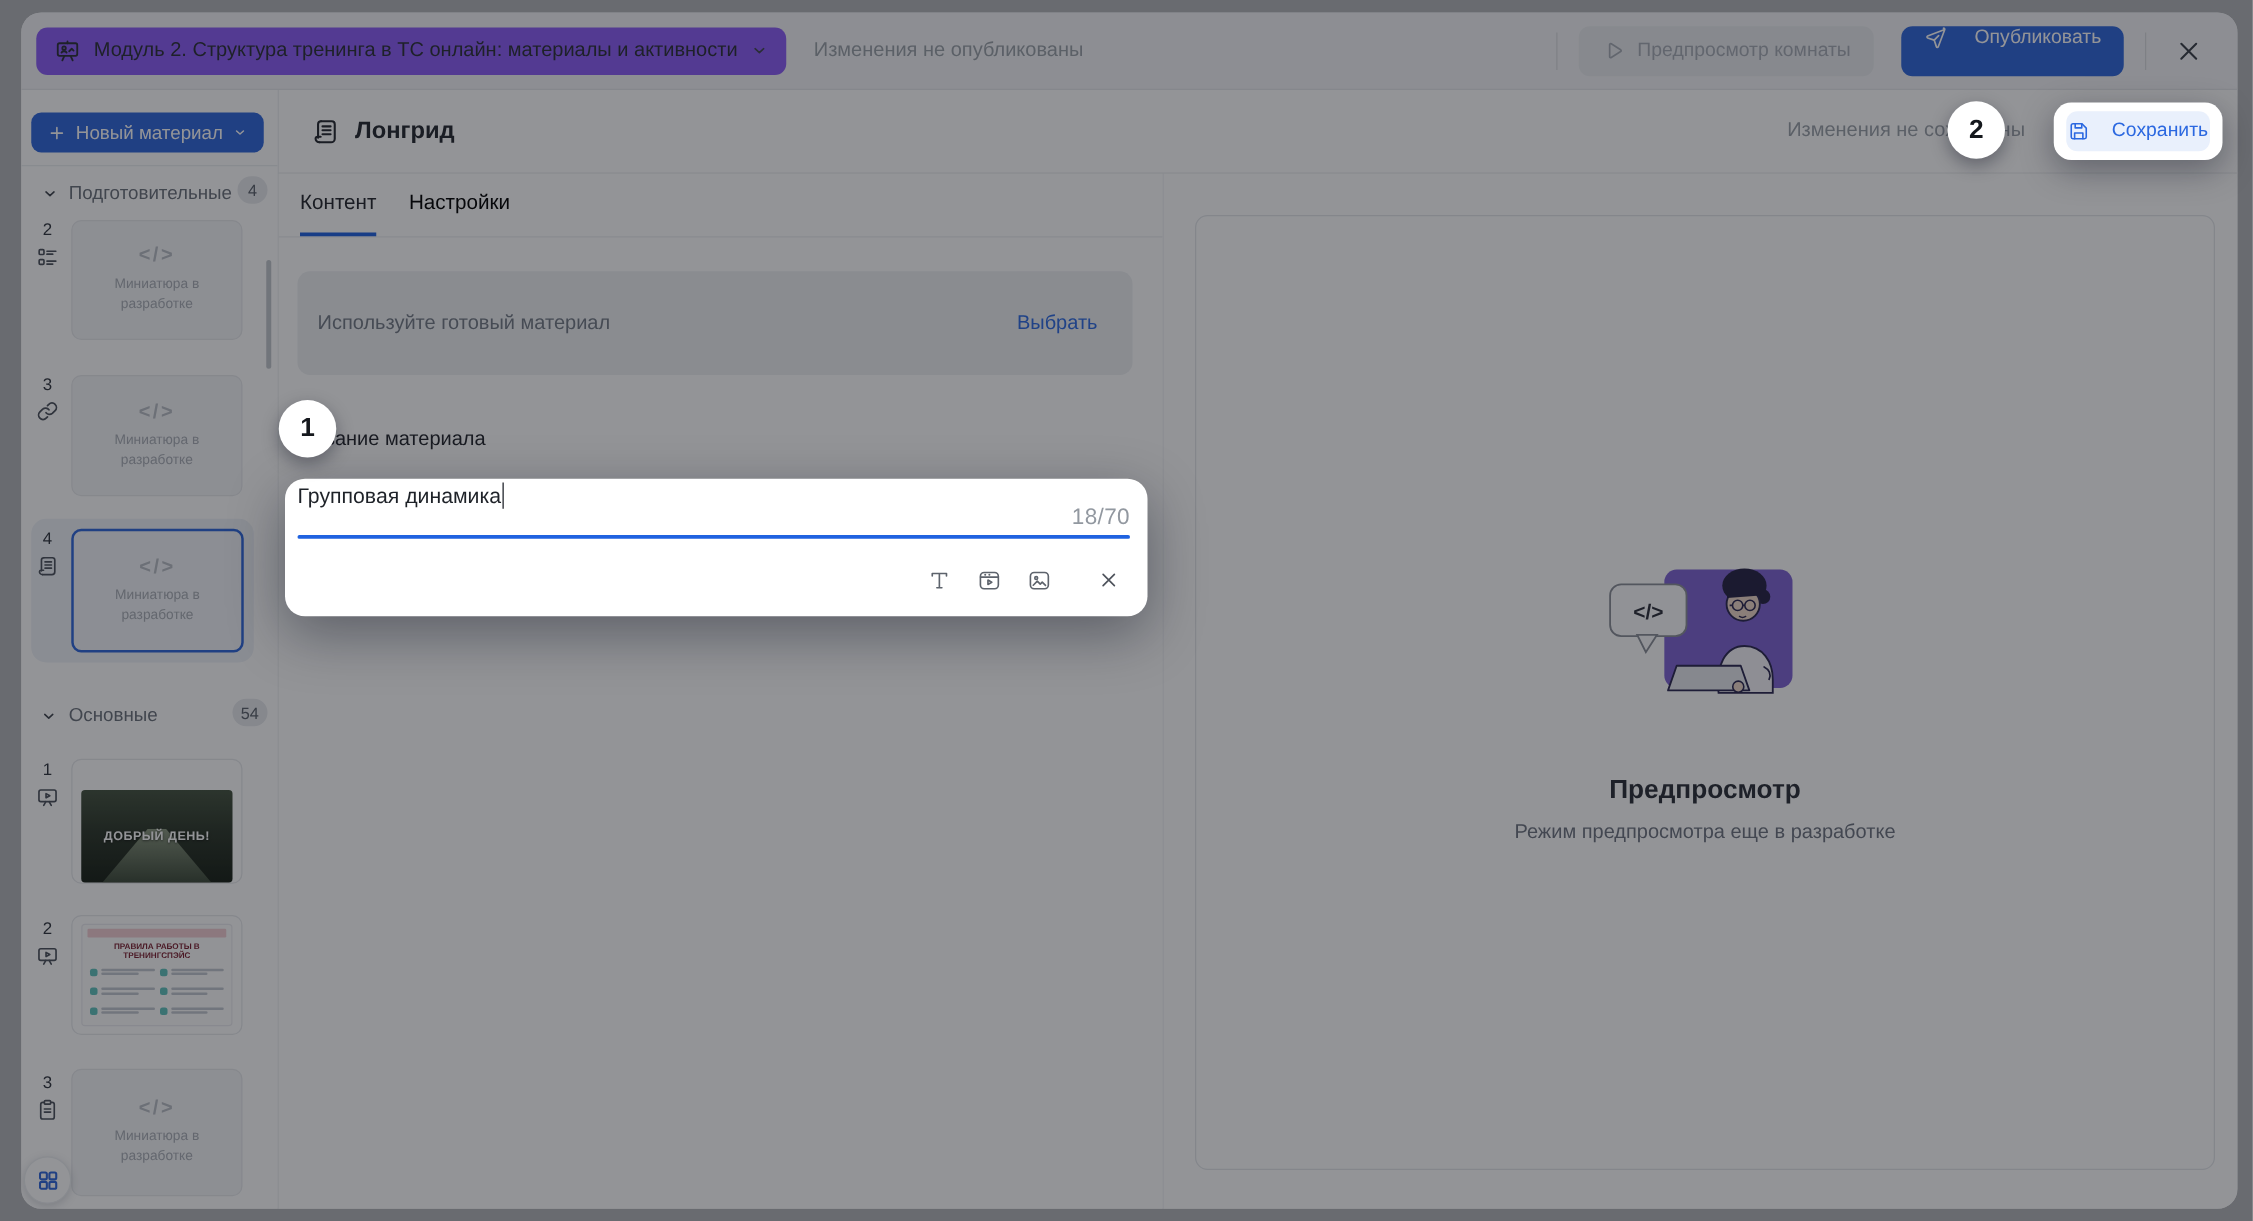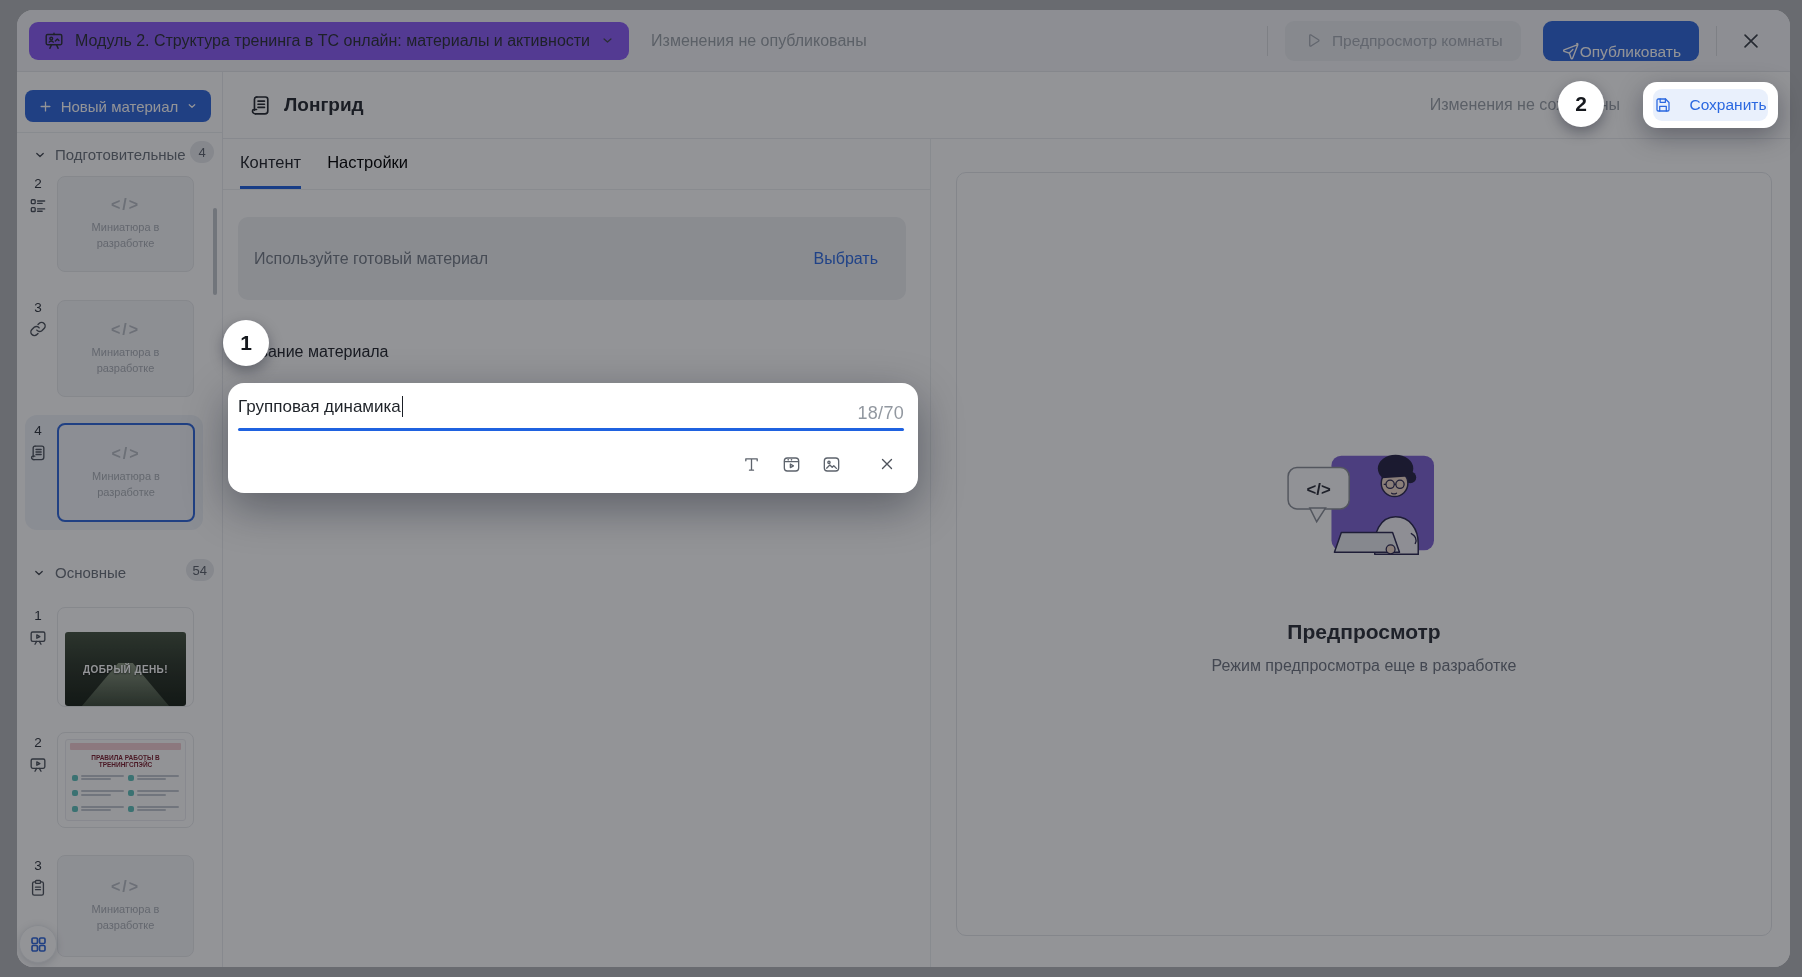--- a/index.html
+++ b/index.html
@@ -15,22 +15,22 @@
   .topbar{position:absolute;left:0;top:0;width:1773px;height:62px;background:#f4f5f7;
     border-bottom:1px solid #e6e8eb;display:flex;align-items:center;padding:0 26px 0 12px;}
   .module-chip{height:38px;border-radius:9px;background:#8b5cf6;display:flex;align-items:center;
     gap:10px;padding:0 14px;cursor:pointer;color:#2b2f37;}
   .module-chip .t{font-size:16px;font-weight:500;white-space:nowrap;}
   .tb-status{margin-left:22px;font-size:16px;color:#9aa0a8;white-space:nowrap;}
   .tb-spacer{flex:1;}
   .tb-div{width:1px;height:30px;background:#d9dbdf;margin:0 17px;}
   .btn-ghost{height:40px;border-radius:9px;background:#e9ebef;display:flex;align-items:center;
     gap:10px;padding:0 18px;color:#a7acb5;font-size:15.5px;font-weight:500;white-space:nowrap;}
-  .btn-primary{height:40px;border-radius:9px;background:var(--primary,#2f66db);display:flex;align-items:flex-end;
-    gap:0;padding:0 18px;color:#fff;font-size:15.5px;font-weight:500;white-space:nowrap;margin-left:22px;}
+  .btn-primary{height:40px;border-radius:9px;background:var(--primary,#2f66db);display:flex;align-items:flex-start;
+    gap:22px;padding:0 18px;color:#fff;font-size:15.5px;font-weight:500;white-space:nowrap;margin-left:22px;}
   .tb-close{width:26px;height:26px;display:flex;align-items:center;justify-content:center;color:#3a3f48;margin-left:4px;}
 
   
   .content-header{position:absolute;left:205px;top:62px;width:1568px;height:67px;background:#fff;
     border-bottom:1px solid #e9ebee;display:flex;align-items:center;padding-left:26px;}
   .mat-title{display:flex;align-items:center;gap:11px;color:#23272e;font-size:19px;font-weight:600;}
   .save-status{position:absolute;right:170px;top:0;height:100%;display:flex;align-items:center;
     font-size:16px;color:#9aa0a8;}
   .v-div-sidebar{position:absolute;left:205px;top:62px;width:1px;height:895px;background:#e9ebee;}
   .v-div-preview{position:absolute;left:913px;top:129px;width:1px;height:828px;background:#eceef1;}
@@ -93,21 +93,21 @@
   .preview{position:absolute;left:914px;top:129px;width:859px;height:828px;background:#fff;}
   .pv-card{position:absolute;left:25px;top:33px;width:816px;height:764px;border:1.5px solid #e3e6ea;
     border-radius:10px;display:flex;flex-direction:column;align-items:center;justify-content:center;}
   .pv-title{font-size:21px;font-weight:700;color:#2b2f38;margin:46px 0 0;}
   .pv-sub{font-size:16px;color:#6e7480;margin:13px 0 0;}
 
   
   .dim{position:absolute;left:0;top:0;width:1802px;height:977px;background:rgba(16,18,24,.45);z-index:40;}
   .spot-card{position:absolute;left:228px;top:383px;width:690px;height:110px;border-radius:16px;background:#fff;
     z-index:50;box-shadow:0 14px 44px rgba(5,10,25,.38);}
-  .spot-card .val{position:absolute;left:10px;top:13px;font-size:17px;color:#1e2228;display:flex;align-items:center;}
+  .spot-card .val{position:absolute;left:10px;top:3px;font-size:17px;color:#1e2228;display:flex;align-items:center;}
   .caret{display:inline-block;width:1.5px;height:21px;background:#1b1f26;margin-left:1px;}
   .counter{position:absolute;right:14px;top:20px;font-size:18px;color:#9298a0;letter-spacing:.3px;}
   .u-line{position:absolute;left:10px;right:14px;top:45px;height:2.5px;background:var(--underline,#1f62e0);border-radius:2px;}
   .tool{position:absolute;top:70px;width:22px;height:22px;color:#5d636c;display:flex;align-items:center;justify-content:center;}
   .spot-save{position:absolute;left:1643px;top:82px;width:135px;height:46px;border-radius:14px;background:#fff;
     z-index:60;box-shadow:0 8px 26px rgba(5,10,25,.35);display:flex;align-items:center;justify-content:center;}
   .btn-save{width:115px;height:32px;border-radius:9px;background:var(--save-bg,#e9f0fc);display:flex;
     align-items:center;justify-content:center;gap:17px;color:#2b68e0;font-size:15.5px;font-weight:500;}
   .step{position:absolute;width:46px;height:46px;border-radius:50%;background:#fff;z-index:60;
     display:flex;align-items:center;justify-content:center;font-size:21px;font-weight:700;color:#15181d;

